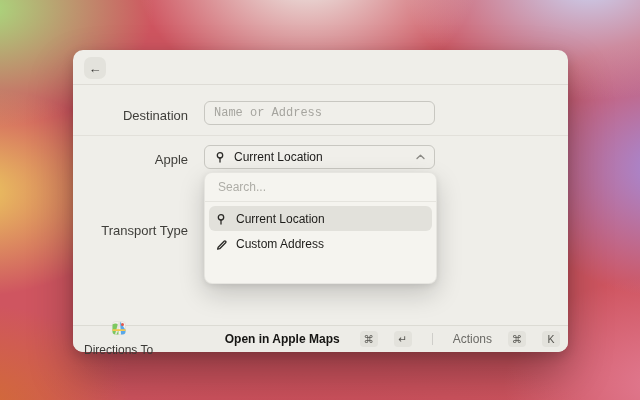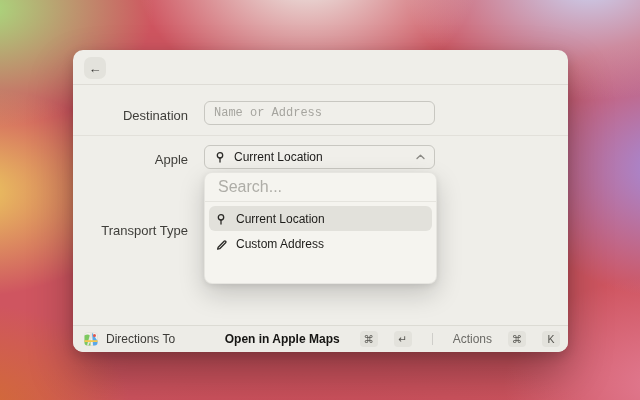--- a/index.html
+++ b/index.html
@@ -80,39 +80,39 @@
     border:1px solid rgba(0,0,0,.06);
     box-shadow:0 10px 26px rgba(0,0,0,.18),0 2px 6px rgba(0,0,0,.08);
     box-sizing:border-box;z-index:5;
   }
   .dd-search{
     height:28px;display:flex;align-items:center;padding:0 13px;
     border-bottom:1px solid rgba(80,65,50,.09);
   }
   .dd-search input{
     border:none;background:transparent;outline:none;width:100%;
-    font-family:inherit;font-size:16px;color:#1d1c1a;padding:0;
+    font-family:inherit;font-size:12px;color:#1d1c1a;padding:0;
   }
   .dd-search input::placeholder{color:#aeada7;}
   .dd-list{padding:4px;}
   .dd-item{
     height:25px;border-radius:6px;display:flex;align-items:center;
     gap:9px;padding:0 6px;cursor:pointer;
   }
   .dd-item.selected{background:#e2e1db;}
   .dd-item .lbl{font-size:12px;color:#1d1c19;}
 
   
   .win-footer{
     position:absolute;left:0;right:0;bottom:0;height:27px;
     border-top:1px solid rgba(80,65,50,.10);
     display:flex;align-items:center;padding:0 8px 0 11px;box-sizing:border-box;
     border-radius:0 0 10px 10px;background:#edece7;
   }
-  .app-badge{display:flex;align-items:center;gap:8px;}
+  .app-badge{display:flex;align-items:center;gap:8px;flex-direction:column;}
   .app-name{font-size:12px;color:#3b3a37;}
   .f-spacer{flex:1;}
   .f-right{display:flex;align-items:center;gap:16px;}
   .primary-label{font-size:12px;font-weight:700;color:#161513;margin-right:4px;}
   .keycap{
     min-width:18px;height:16px;padding:0 3px;border-radius:4px;background:#e3e2dc;
     display:flex;align-items:center;justify-content:center;
     font-size:10.5px;color:#55544f;box-sizing:border-box;
   }
   .f-divider{width:1px;height:12px;background:#cfceca;margin:0 4px;}

